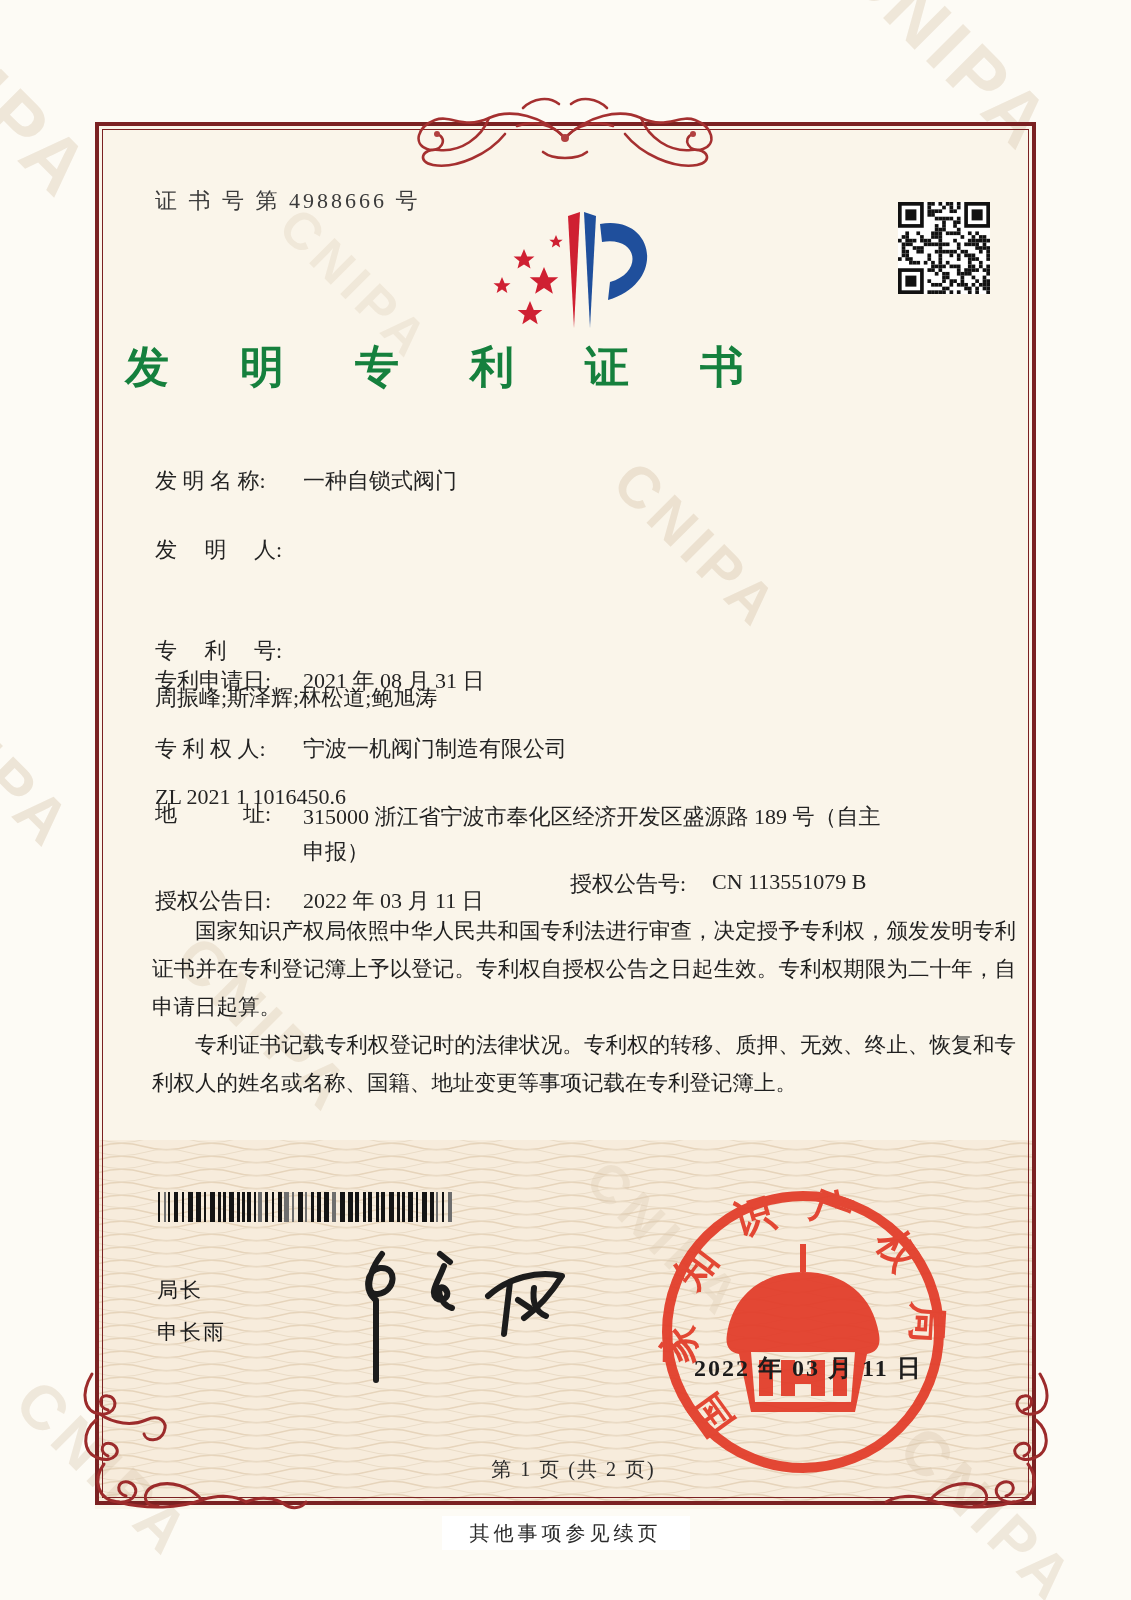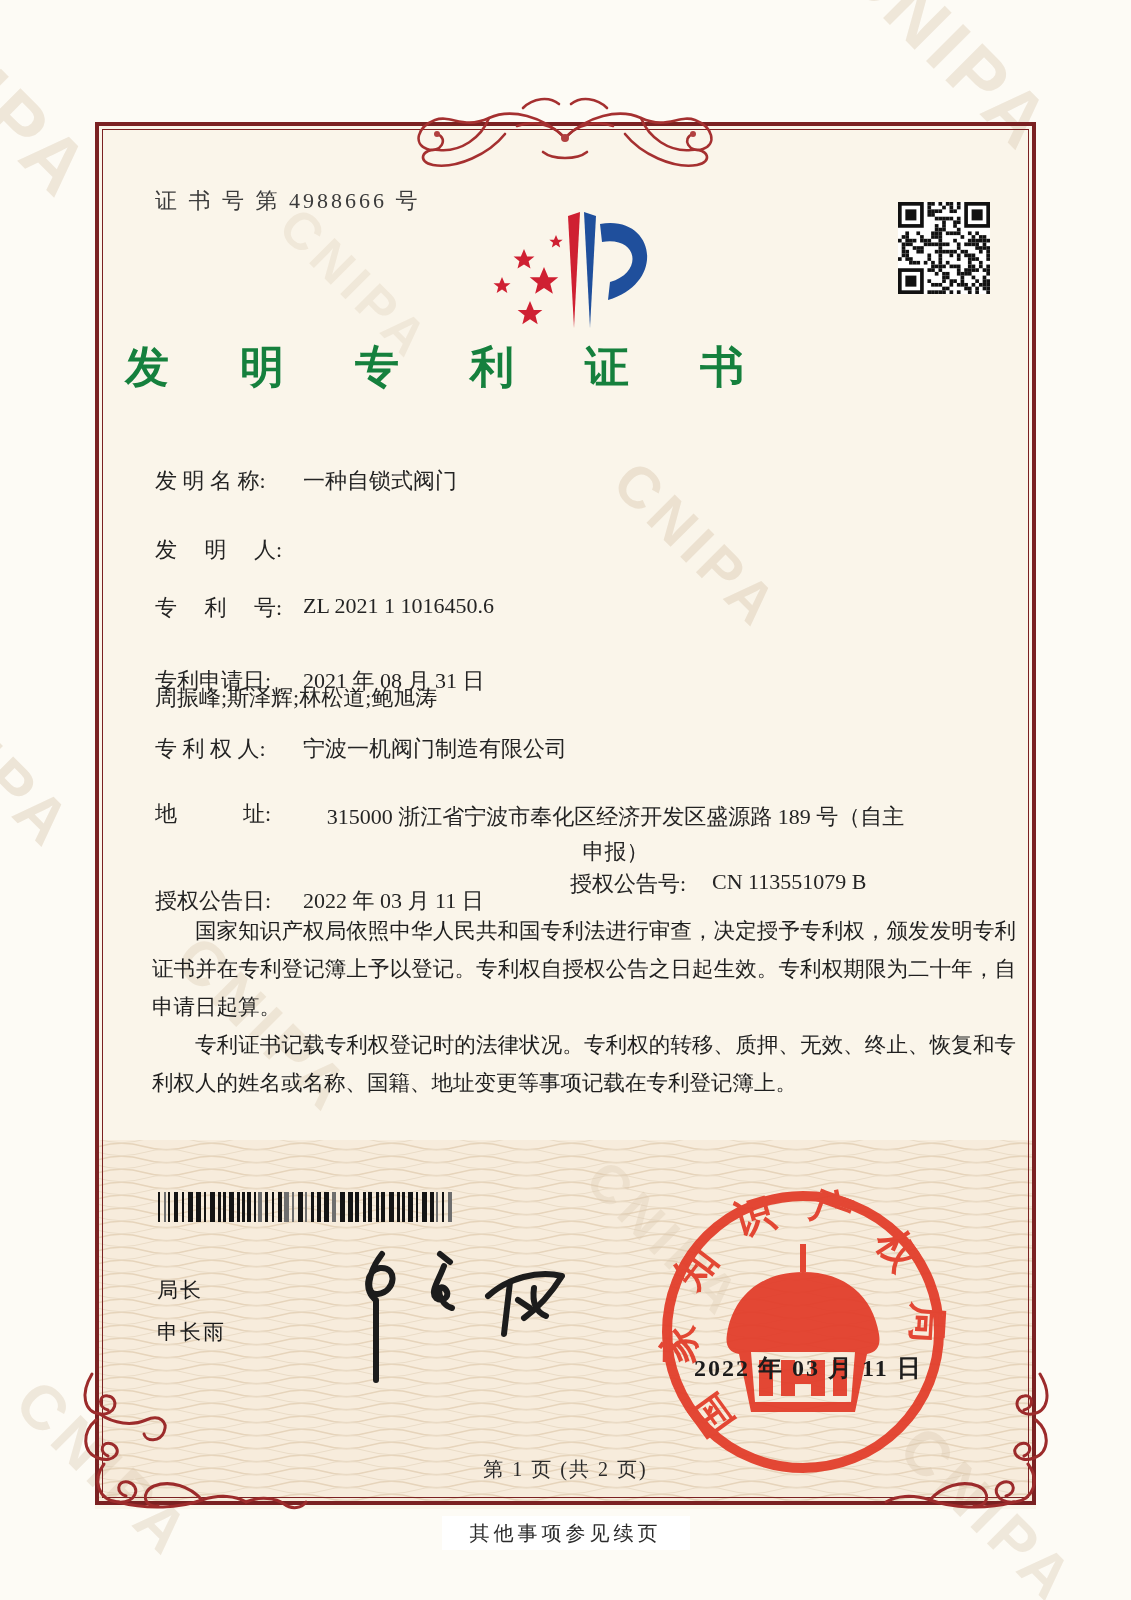--- a/index.html
+++ b/index.html
@@ -38,41 +38,41 @@
     position:absolute;left:155px;top:186px;
     font-size:22px;letter-spacing:3px;color:#3b3b3b;
   }
   .title{
     position:absolute;left:95px;top:338px;width:941px;text-align:left;
     font-size:44px;font-weight:bold;color:#15803d;
     letter-spacing:30px;text-indent:30px;
   }
   .frow{position:absolute;left:155px;display:flex;font-size:22px;color:#242424;}
   .frow .lbl{width:148px;flex:0 0 148px;white-space:nowrap;}
-  .frow .val{white-space:nowrap;text-align:center;}
+  .frow .val{white-space:nowrap;}
   .frow .val.wrap{white-space:normal;width:585px;line-height:35px;}
   .frow2{position:absolute;left:570px;display:flex;font-size:22px;color:#242424;}
   .frow2 .lbl{width:142px;flex:0 0 142px;white-space:nowrap;}
   .paras{
     position:absolute;left:152px;top:912px;width:864px;
     font-size:21.5px;line-height:38px;color:#1f1f1f;text-align:justify;
   }
   .paras p{margin:0;text-indent:2em;}
   .officer{
     position:absolute;left:157px;
     font-family:"Liberation Sans","DejaVu Sans",sans-serif;
     font-size:21px;color:#1a1a1a;letter-spacing:2px;
   }
   .sealdate{
     position:absolute;left:694px;top:1352px;
     font-size:24px;color:#1c1c1c;letter-spacing:2px;font-weight:bold;
     white-space:nowrap;
   }
   .pageno{
-    position:absolute;left:95px;top:1456px;width:941px;text-align:center;
+    position:absolute;left:103px;top:1456px;width:941px;text-align:center;
     font-size:20px;color:#2a2a2a;letter-spacing:2px;
   }
   .contnote{
     position:absolute;left:0;top:1520px;width:1131px;text-align:center;
     font-size:20px;color:#2a2a2a;letter-spacing:4px;
   }
   .contnote span{background:#ffffff;padding:6px 28px;}
 </style>
 </head>
 <body>
@@ -392,33 +392,33 @@
   <div class="title">发 明 专 利 证 书</div>
 
   <div class="frow" style="top:466px;">
     <span class="lbl">发 明 名 称:</span>
     <span class="val">一种自锁式阀门</span>
   </div>
   <div class="frow" style="top:535px;flex-direction:column;">
     <span class="lbl">发　 明　 人:</span>
     <span class="val">周振峰;斯泽辉;林松道;鲍旭涛</span>
   </div>
-  <div class="frow" style="top:593px;">
+  <div class="frow" style="top:636px;flex-direction:column;">
     <span class="lbl">专　 利　 号:</span>
     <span class="val">ZL 2021 1 1016450.6</span>
   </div>
   <div class="frow" style="top:666px;">
     <span class="lbl">专利申请日:</span>
     <span class="val">2021 年 08 月 31 日</span>
   </div>
   <div class="frow" style="top:734px;">
     <span class="lbl">专 利 权 人:</span>
     <span class="val">宁波一机阀门制造有限公司</span>
   </div>
-  <div class="frow" style="top:799px;gap:20px;">
+  <div class="frow" style="top:799px;">
     <span class="lbl">地　　　址:</span>
     <span class="val wrap">315000 浙江省宁波市奉化区经济开发区盛源路 189 号（自主申报）</span>
   </div>
   <div class="frow" style="top:886px;">
     <span class="lbl">授权公告日:</span>
     <span class="val">2022 年 03 月 11 日</span>
   </div>
   <div class="frow2" style="top:869px;">
     <span class="lbl">授权公告号:</span>
     <span class="val">CN 113551079 B</span>

